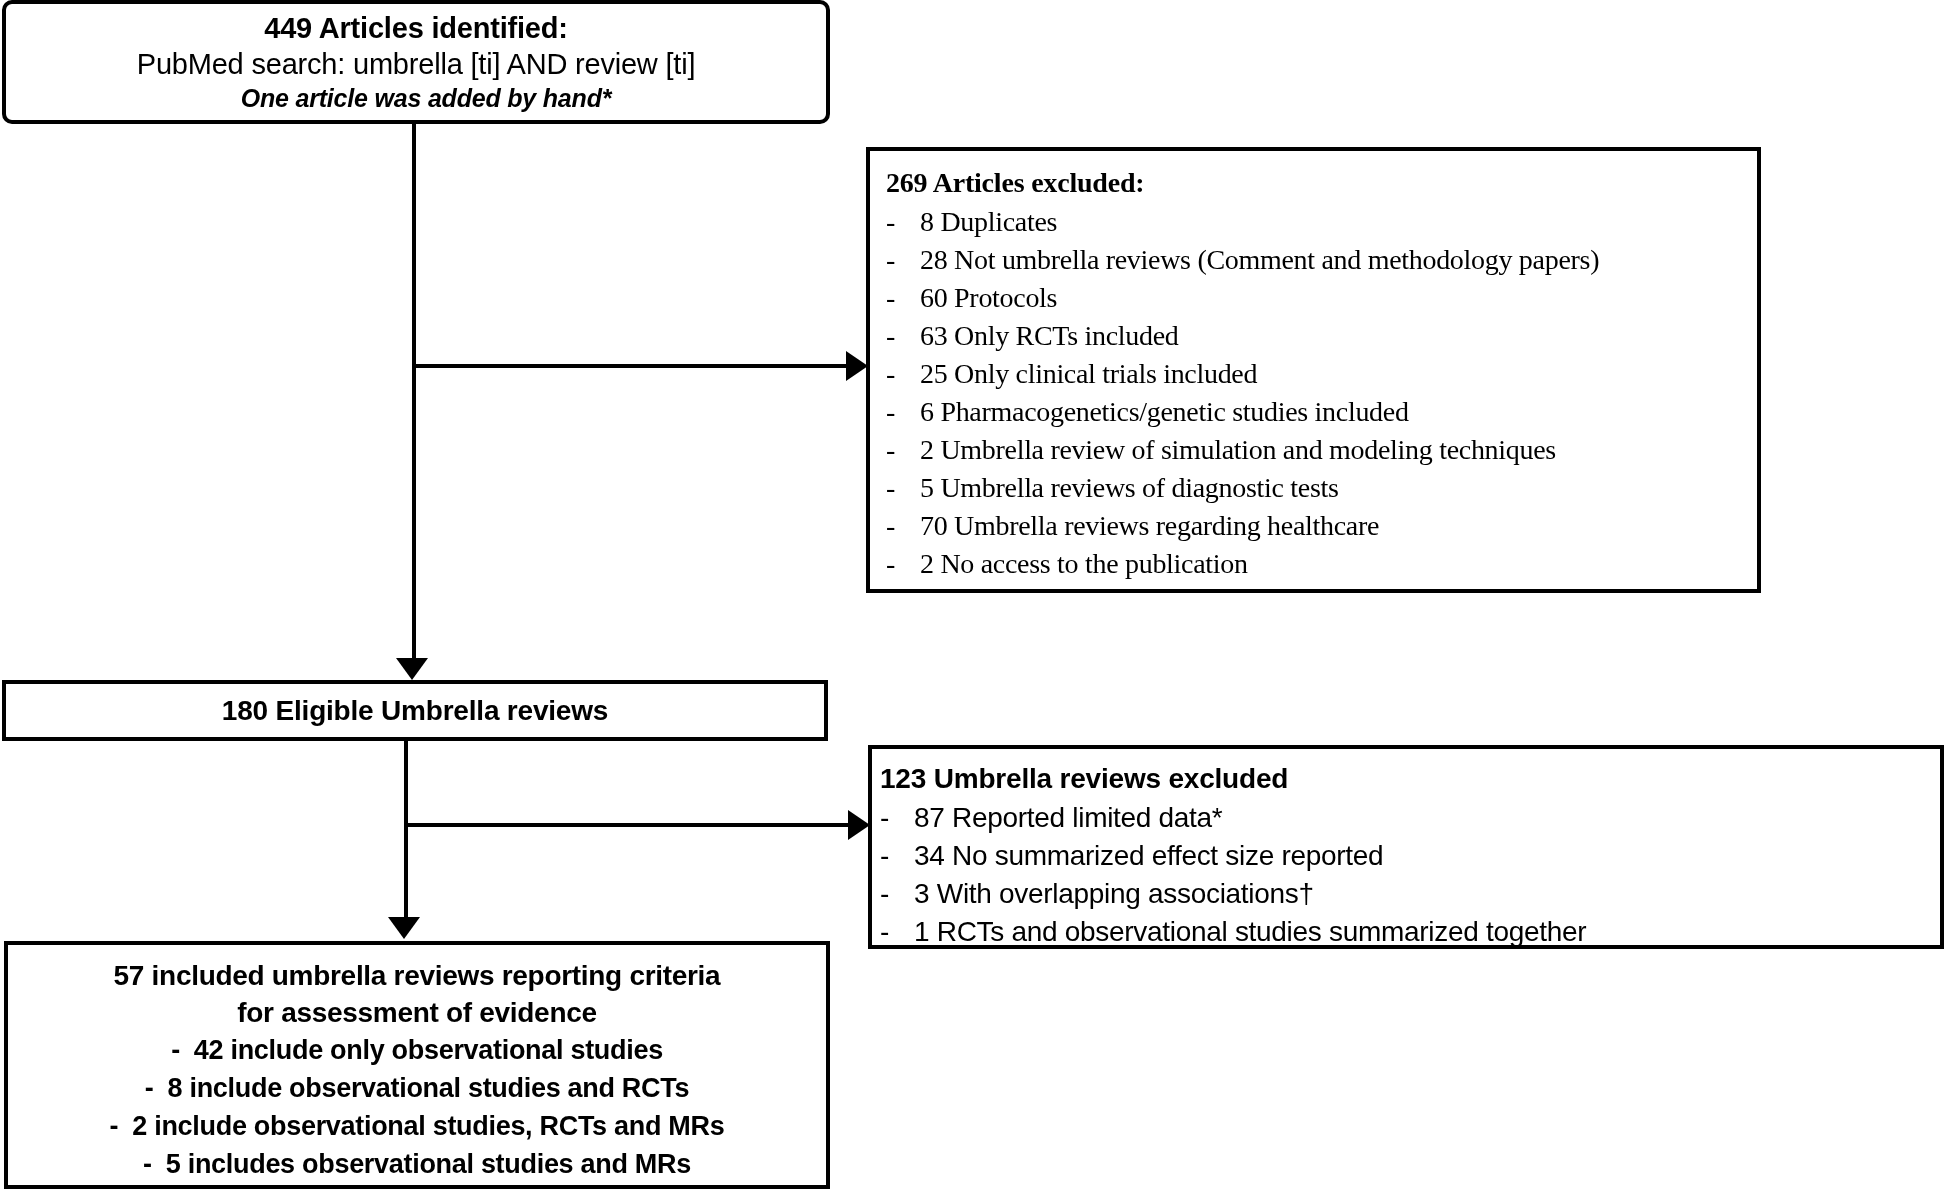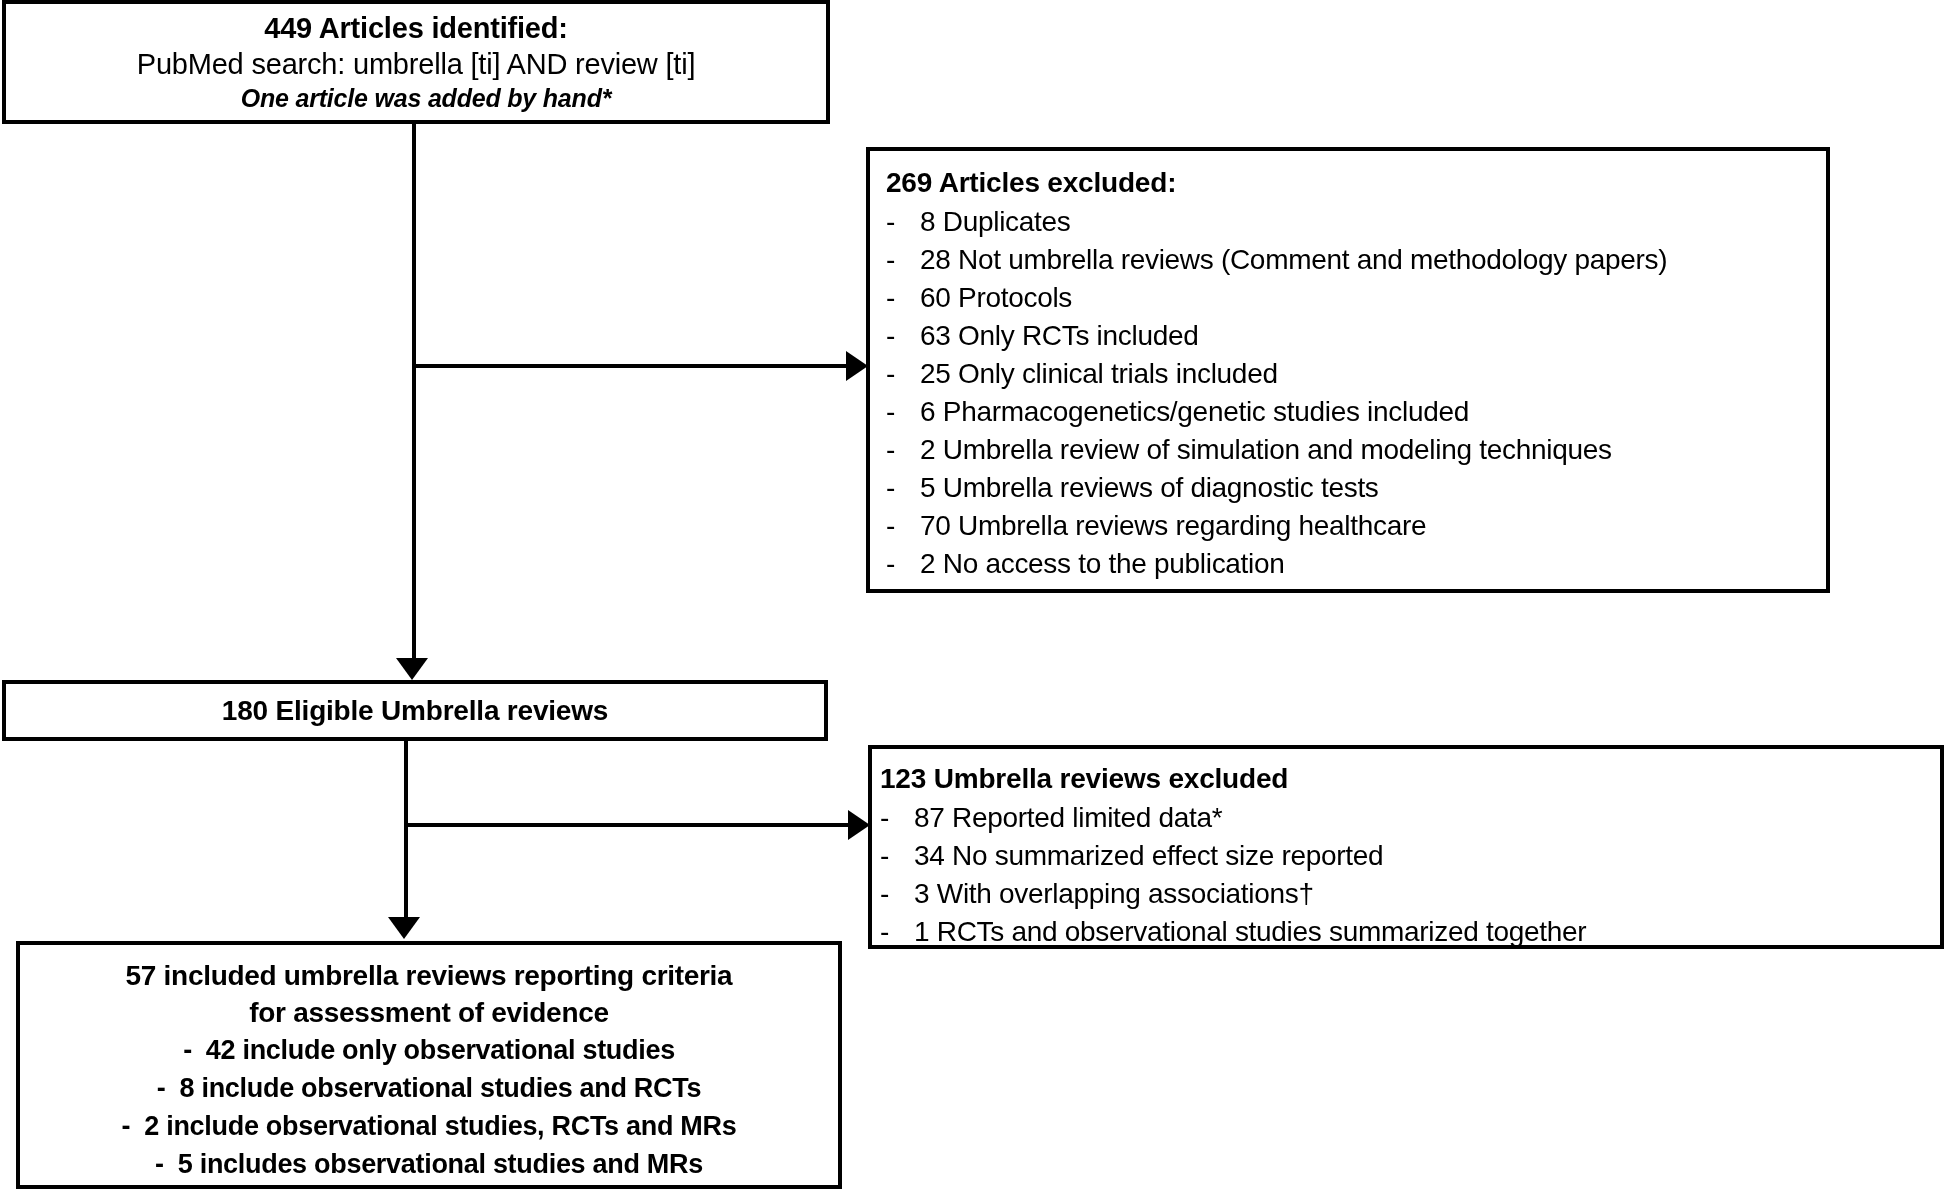--- a/index.html
+++ b/index.html
@@ -30,20 +30,21 @@
   }
 
   
   #box-identified {
     left: 2px;
     top: 0px;
     width: 828px;
     height: 124px;
     align-items: center;
     justify-content: center;
+    border-radius: 10px;
   }
   #box-identified .line1 {
     font-weight: bold;
     font-size: 29px;
     line-height: 36px;
     letter-spacing: -0.2px;
   }
   #box-identified .line2 {
     font-size: 29px;
     line-height: 36px;
@@ -55,24 +56,25 @@
     font-size: 25px;
     line-height: 32px;
     letter-spacing: -0.2px;
     margin-left: 20px;
   }
 
   
   #box-excluded-269 {
     left: 866px;
     top: 147px;
-    width: 964px;
+    width: 895px;
     height: 446px;
     justify-content: flex-start;
     padding: 12px 16px 0 16px;
+    font-family: Liberation Serif, serif;
   }
   #box-excluded-269 .heading {
     font-weight: bold;
     font-size: 28px;
     line-height: 40px;
     letter-spacing: -0.2px;
   }
   .bullet-row {
     display: flex;
     align-items: baseline;
@@ -115,21 +117,21 @@
   }
   #box-excluded-123 .heading {
     font-weight: bold;
     font-size: 28px;
     line-height: 40px;
     letter-spacing: -0.2px;
   }
 
   
   #box-included {
-    left: 16px;
+    left: 4px;
     top: 941px;
     width: 826px;
     height: 248px;
     align-items: center;
     justify-content: flex-start;
     padding-top: 12px;
   }
   #box-included .heading {
     font-weight: bold;
     font-size: 28px;

